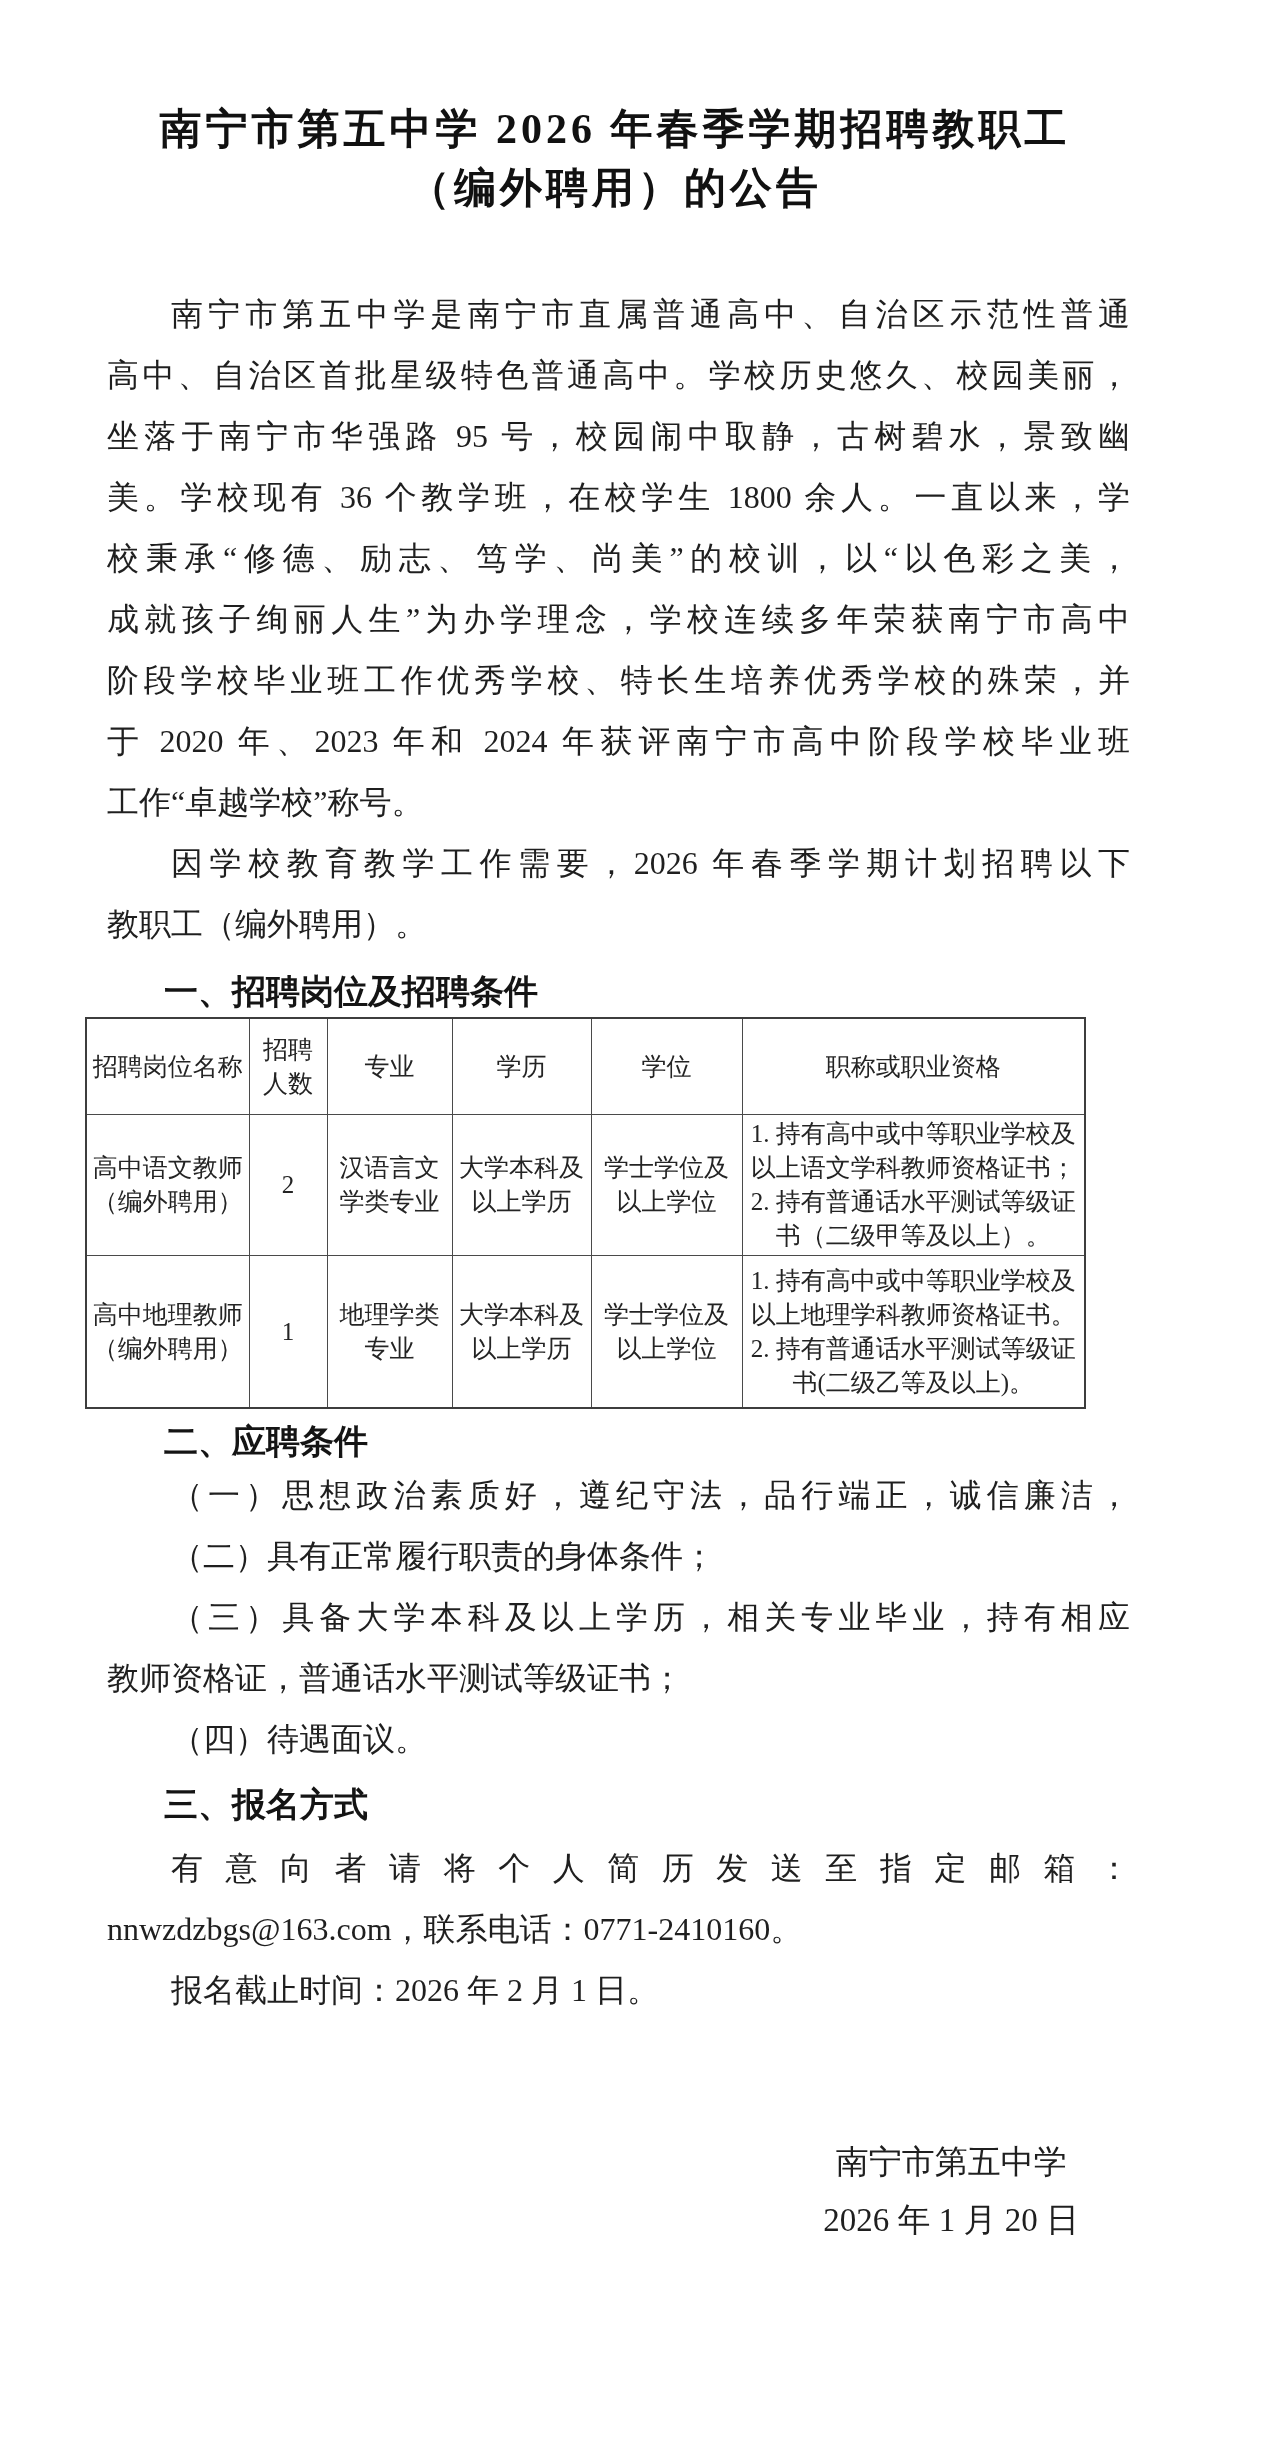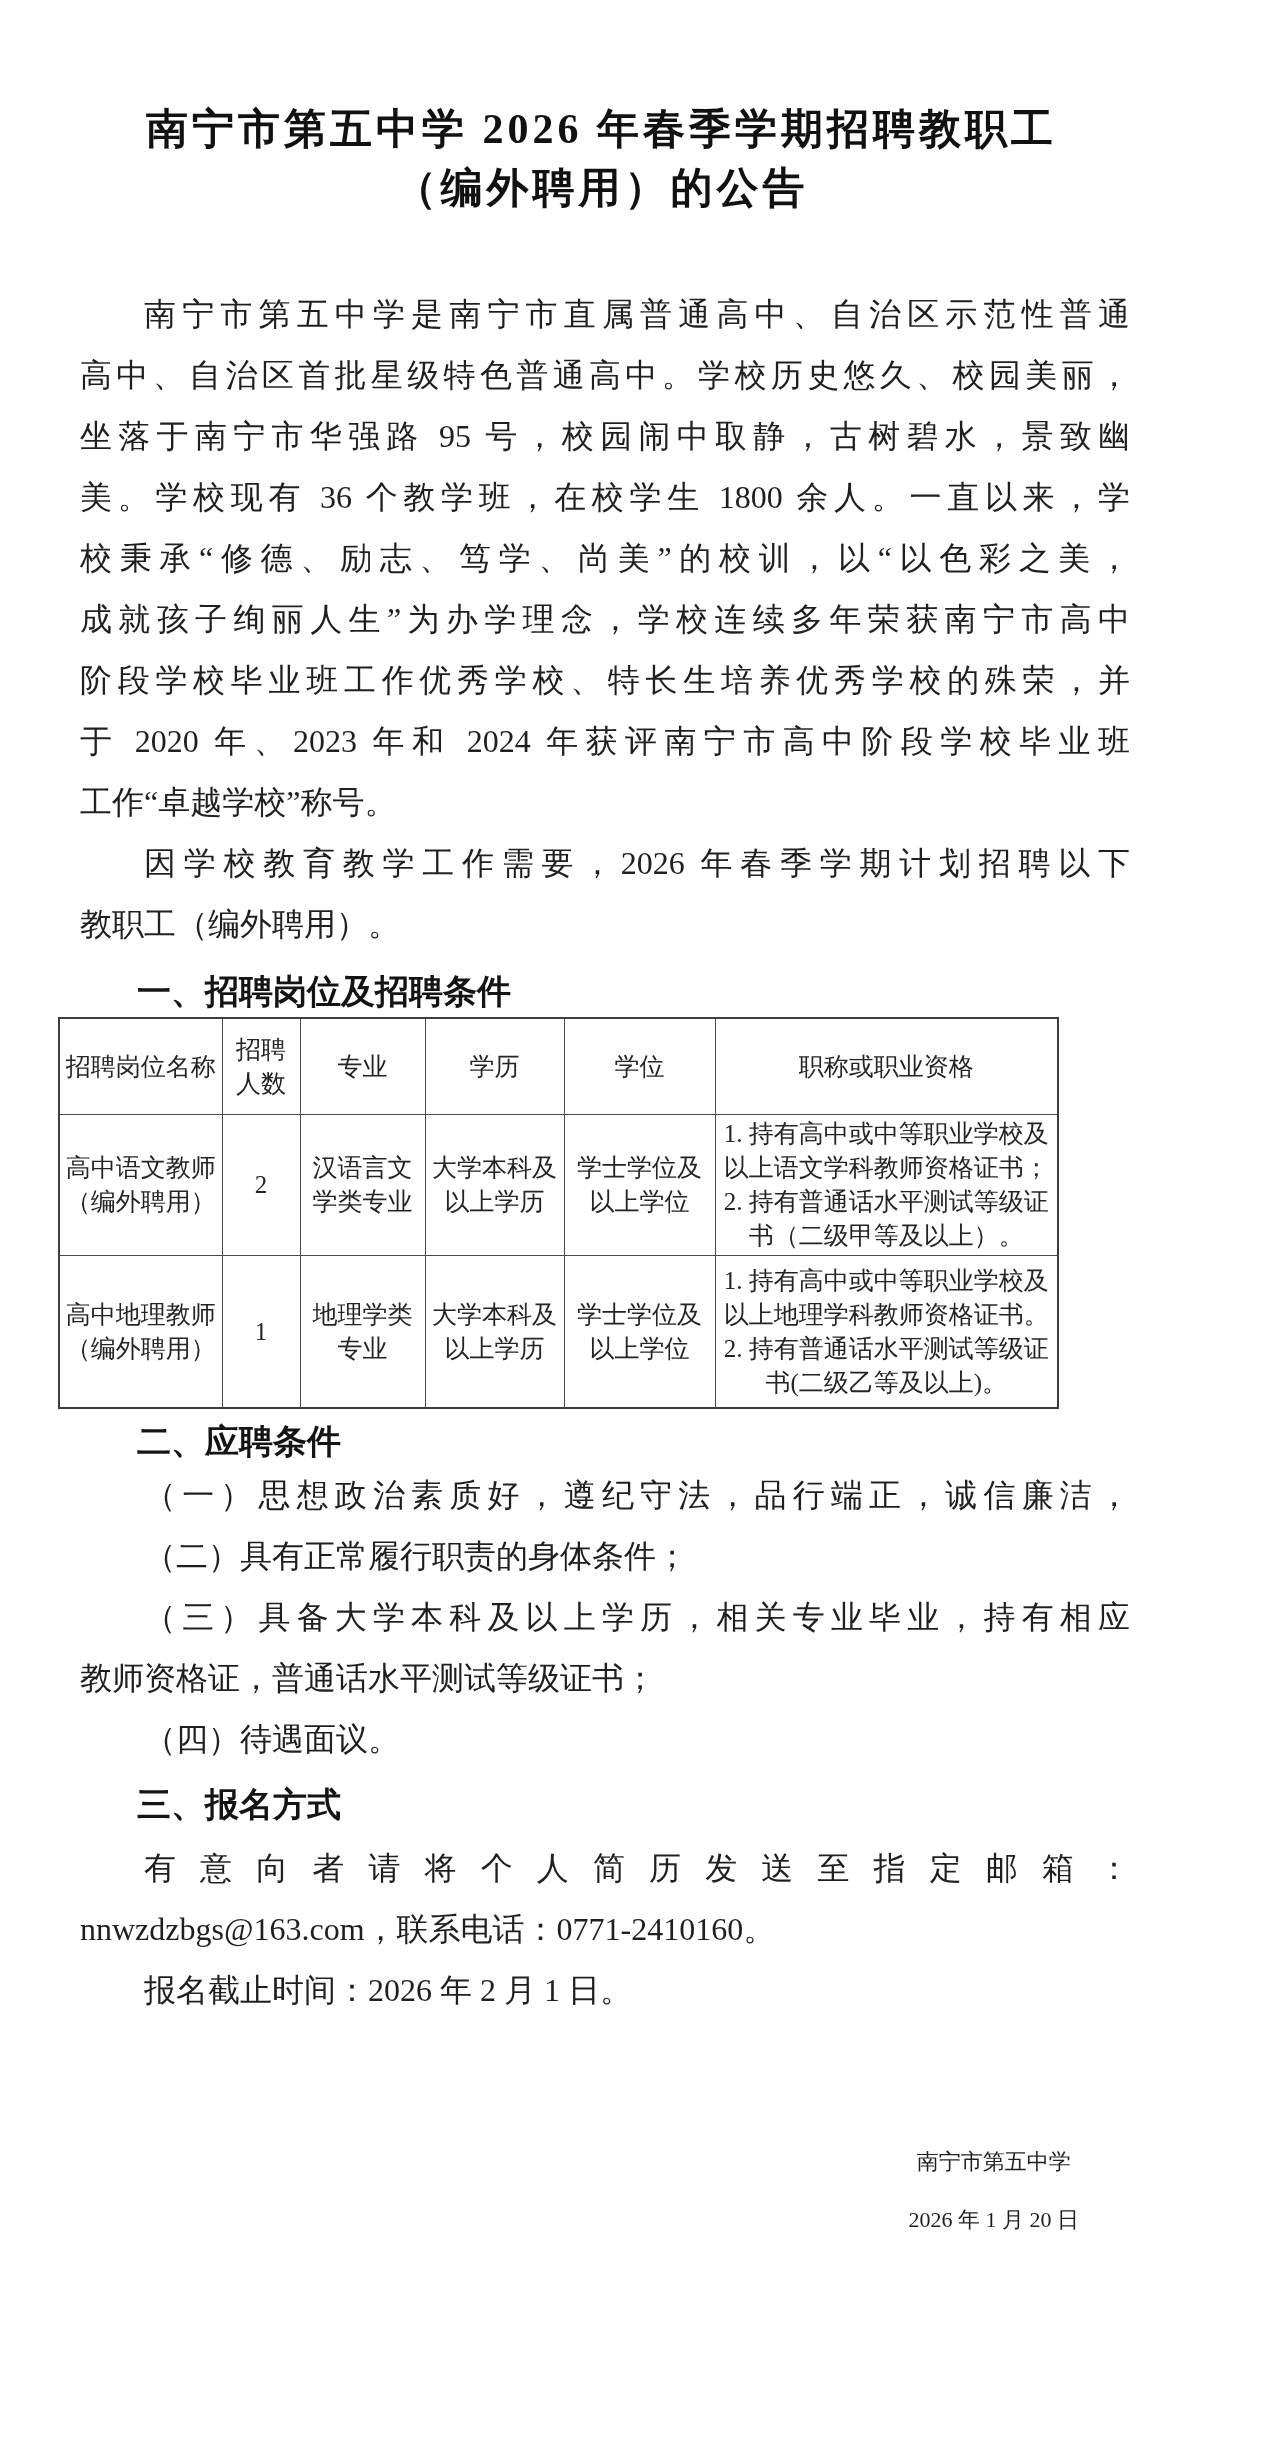--- a/index.html
+++ b/index.html
@@ -1,20 +1,20 @@
 <!DOCTYPE html>
 <html><head>
 <meta charset="utf-8">
 <style>
   html,body{margin:0;padding:0;background:#ffffff;}
   .page{
     width:1280px;height:2441px;background:#ffffff;position:relative;overflow:hidden;
     font-family:"Liberation Serif","DejaVu Serif",serif;color:#1f1f1f;
   }
-  .content{padding:0 150px 0 73px;}
+  .content{padding:0 150px 0 100px;}
   .doc-title{
     padding-top:100px;text-align:center;font-weight:bold;
     font-size:42px;line-height:59px;letter-spacing:4px;color:#111;
   }
   .para{margin:0;}
   .para-first{margin-top:66px;}
   .bline{
     font-size:32px;line-height:61px;height:61px;
     text-align:justify;text-align-last:justify;overflow:hidden;margin-left:7px;
   }
@@ -37,21 +37,21 @@
     border:1px solid #4a4a4a;text-align:center;vertical-align:middle;
     font-size:25px;line-height:34px;white-space:pre-line;
     padding:2px 4px;color:#242424;
   }
   tr.hdr td{height:91px;}
   tr.r1 td{height:131px;}
   tr.r2 td{height:147px;}
   td.qual{text-align:left;font-size:24px;line-height:33px;padding:4px 8px 4px 12px;}
   .footer{margin-top:112px;text-align:right;padding-right:51px;}
   .footer-inner{display:inline-block;text-align:center;}
-  .footer-line{font-size:22px;line-height:58px;}
+  .footer-line{font-size:33px;line-height:58px;}
 </style>
 </head>
 <body>
 
 <div class="page">
   <div class="content">
 
     <div class="doc-title">
       <div>南宁市第五中学 2026 年春季学期招聘教职工</div>
       <div>（编外聘用）的公告</div>

